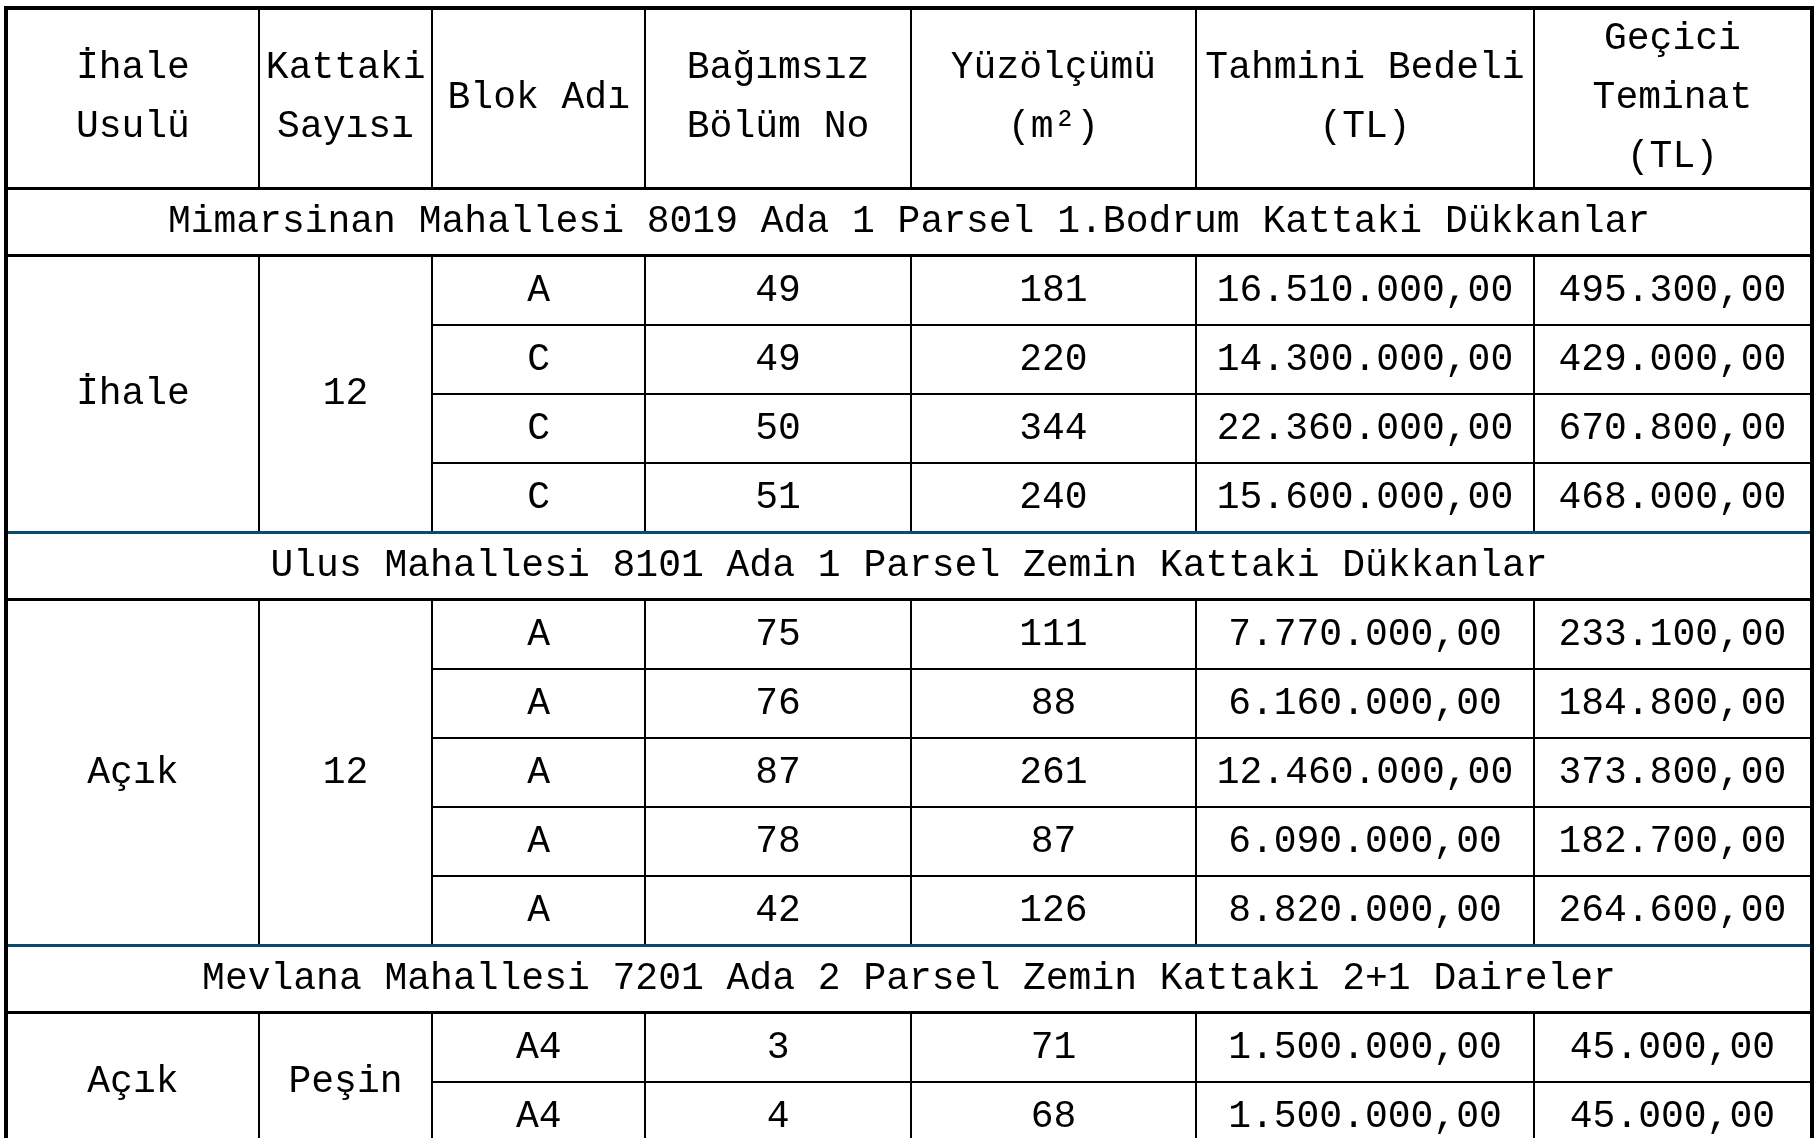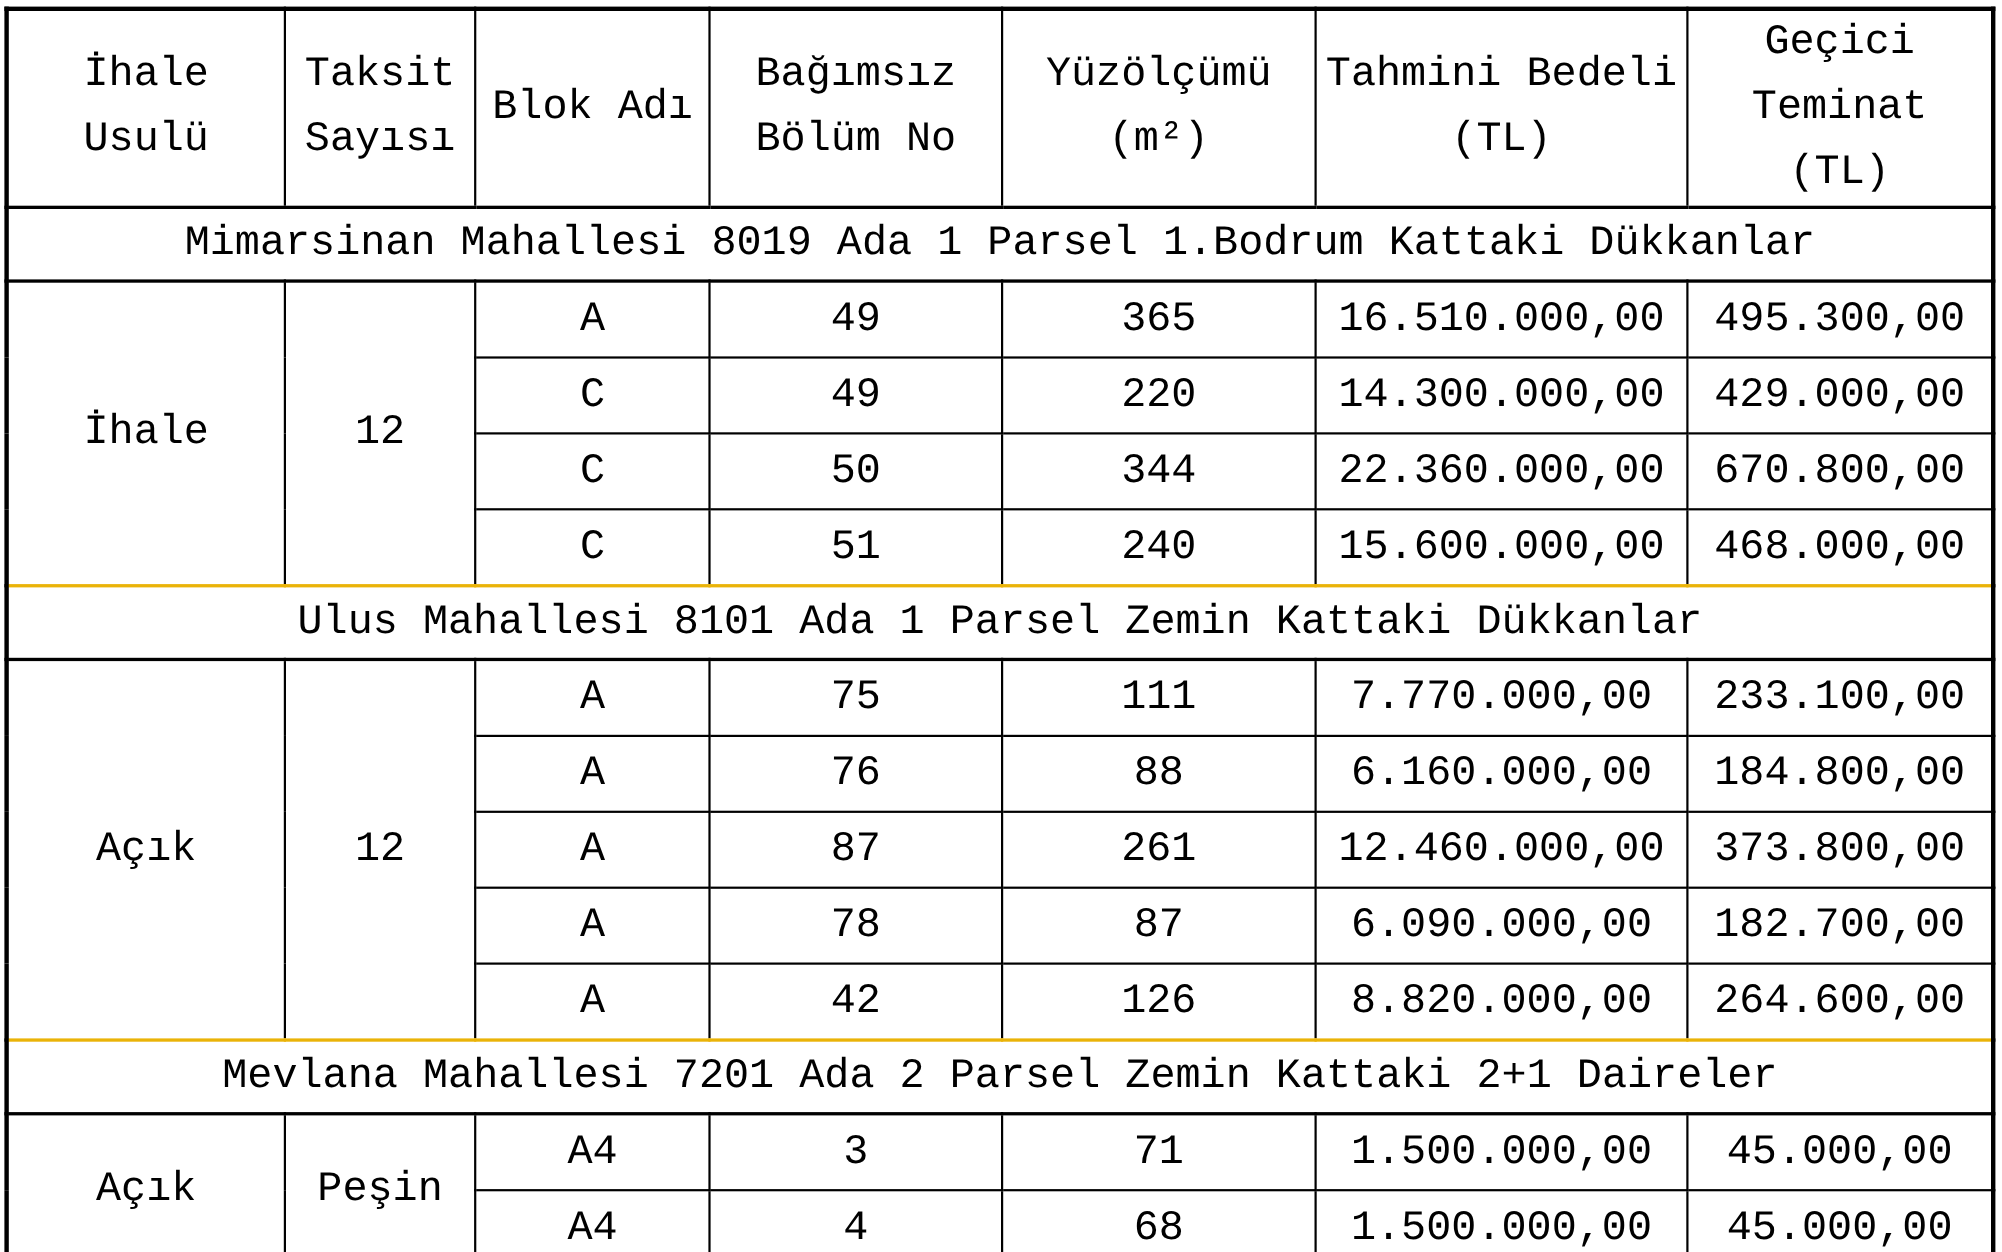--- a/index.html
+++ b/index.html
@@ -29,21 +29,21 @@
     overflow: hidden;
   }
   thead th {
     height: 130px;
     border-bottom: 3px solid #000;
     white-space: pre-line;
     line-height: 1.55;
   }
   tr.section-row td {
     height: 64px;
-    border-top: 3px solid #eab308;
+    border-top: 3px solid #0c4a6e;
     border-bottom: 3px solid #000;
   }
   tr.data-row td {
     height: 67px;
   }
 </style>
 </head>
 <body>
 
 <table class="ihale">
@@ -52,21 +52,21 @@
     <col style="width:9.6%">
     <col style="width:11.8%">
     <col style="width:14.7%">
     <col style="width:15.8%">
     <col style="width:18.7%">
     <col style="width:15.4%">
   </colgroup>
   <thead>
     <tr>
       <th>İhale Usulü</th>
-      <th>Taksit
+      <th>Kattaki
 Sayısı</th>
       <th>Blok Adı</th>
       <th>Bağımsız
 Bölüm No</th>
       <th>Yüzölçümü
 (m²)</th>
       <th>Tahmini Bedeli
 (TL)</th>
       <th>Geçici Teminat
 (TL)</th>
@@ -75,21 +75,21 @@
   <tbody>
 
     <tr class="section-row">
       <td colspan="7">Mimarsinan Mahallesi 8019 Ada 1 Parsel 1.Bodrum Kattaki Dükkanlar</td>
     </tr>
     <tr class="data-row">
       <td rowspan="4">İhale</td>
       <td rowspan="4">12</td>
       <td>A</td>
       <td>49</td>
-      <td>365</td>
+      <td>181</td>
       <td>16.510.000,00</td>
       <td>495.300,00</td>
     </tr>
     <tr class="data-row">
       <td>C</td>
       <td>49</td>
       <td>220</td>
       <td>14.300.000,00</td>
       <td>429.000,00</td>
     </tr>

